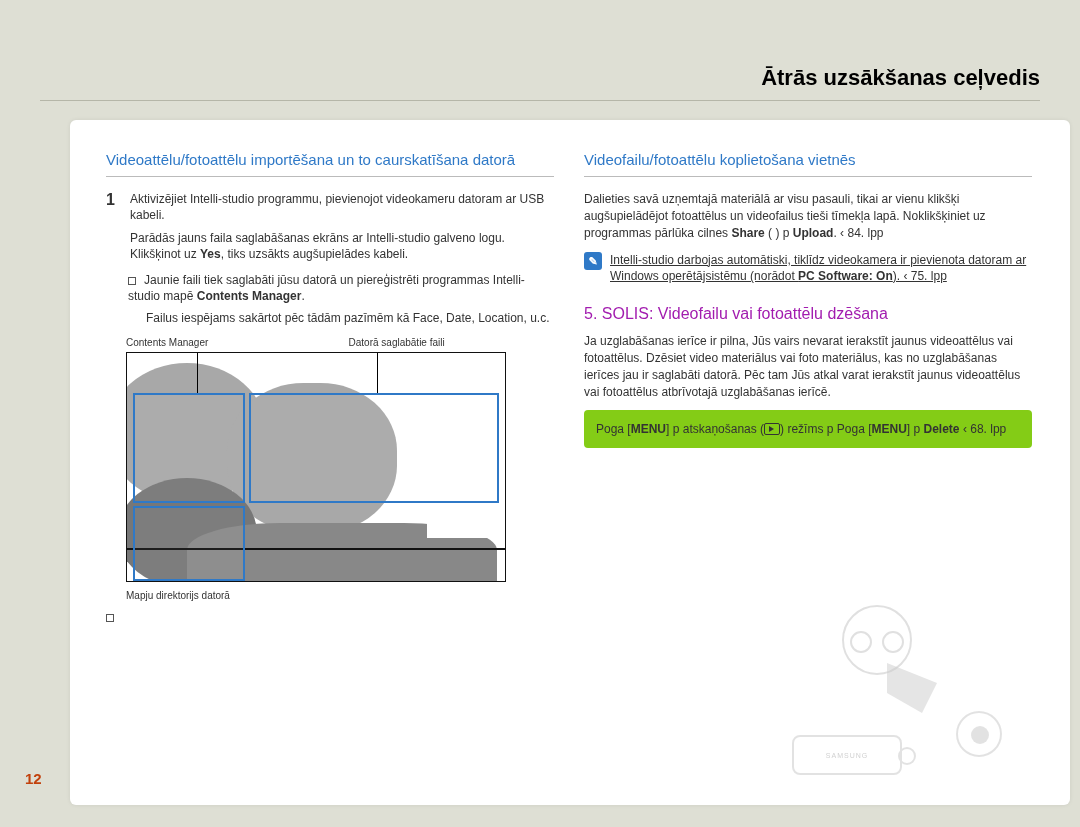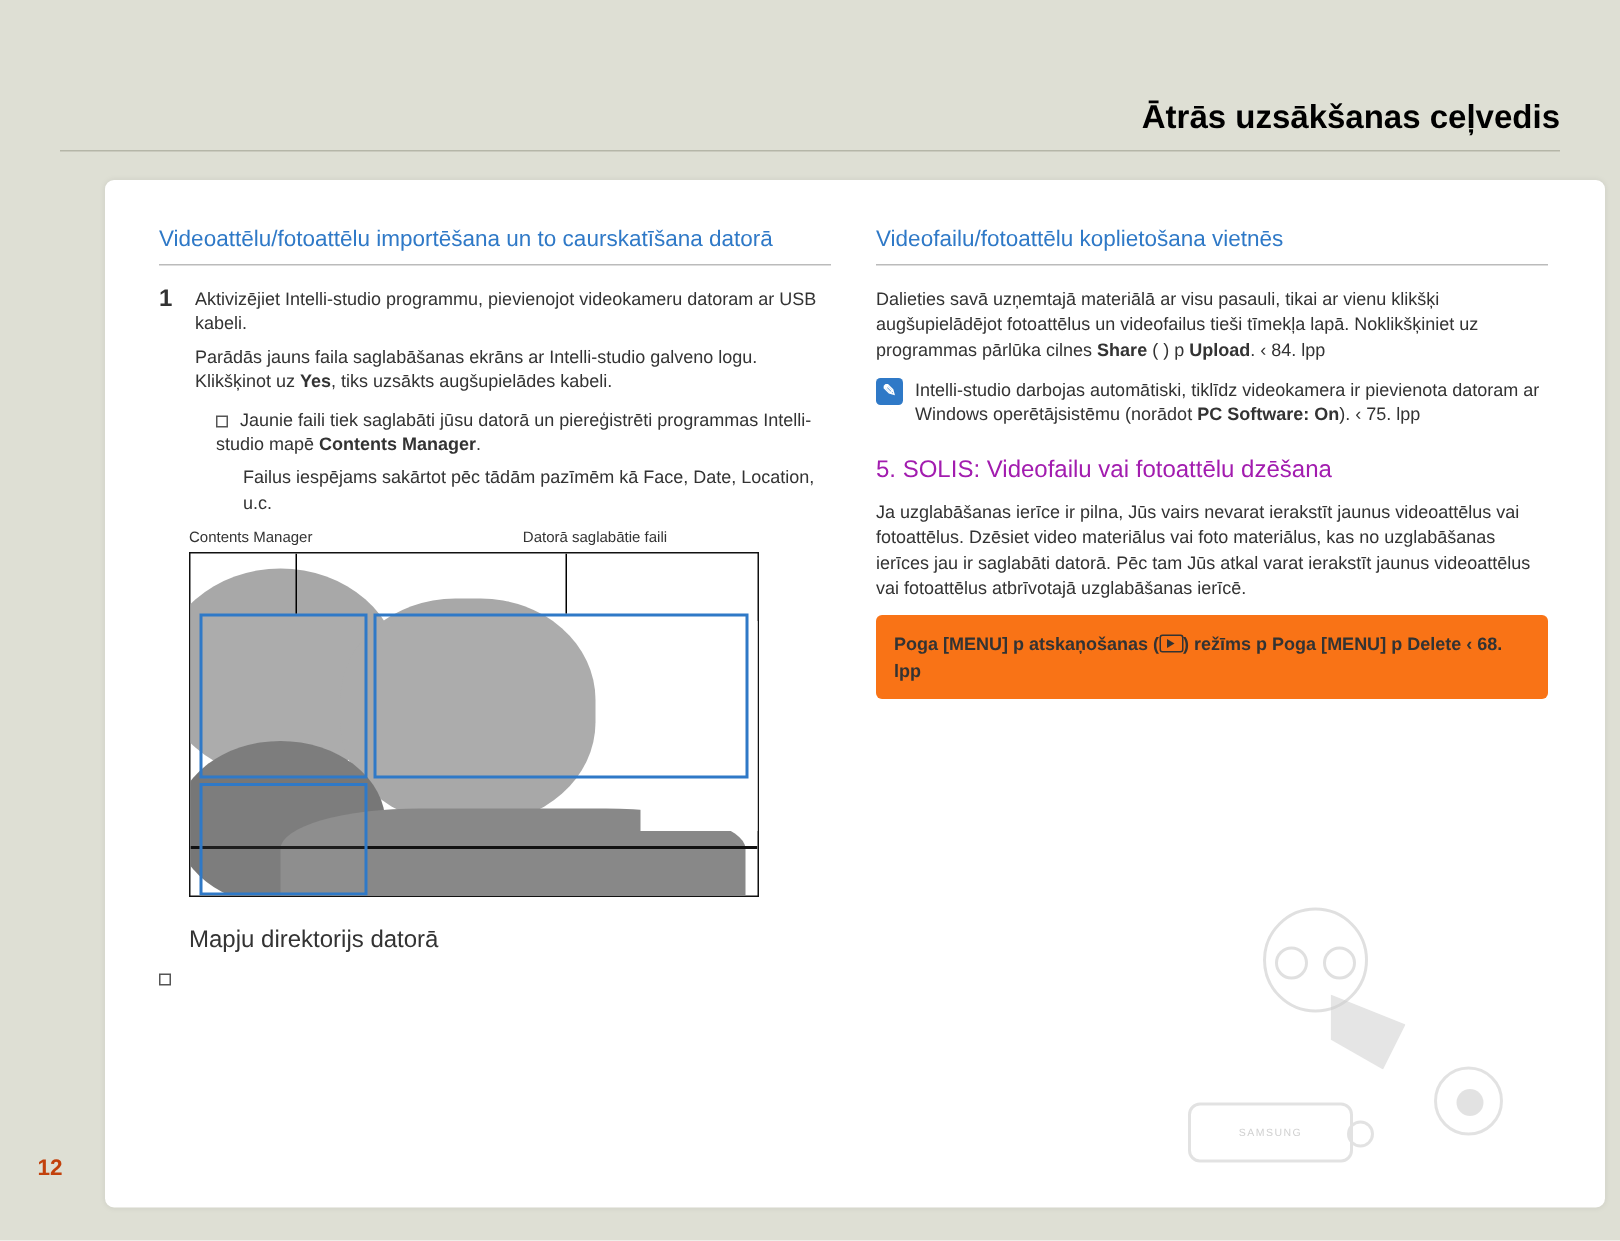--- a/index.html
+++ b/index.html
@@ -70,21 +70,21 @@
     gap: 8px;
     margin-bottom: 10px;
   }
   .step-num {
     font-size: 16px;
     font-weight: bold;
     flex: 0 0 16px;
   }
   .step-body { flex: 1; line-height: 1.35; }
   .indent {
-    margin-left: 38px;
+    margin-left: 22px;
     margin-top: 6px;
     line-height: 1.35;
   }
   .bullet-box {
     display: inline-block;
     width: 8px; height: 8px;
     border: 1px solid #555;
     margin-right: 8px;
     position: relative;
     top: 1px;
@@ -106,21 +106,21 @@
   .organic {
     position: absolute;
     background: #a8a8a8;
     border-radius: 50%;
   }
   .blue-box {
     position: absolute;
     border: 2px solid #2f79c7;
     background: rgba(255,255,255,0.05);
   }
-  .under-label { font-size: 16px; margin-top: 20px; margin-left: 20px; }
+  .under-label { font-size: 10px; margin-top: 8px; margin-left: 20px; }
   .footnote {
     margin-top: 12px;
     line-height: 1.35;
     display: flex;
     gap: 8px;
   }
   .para { line-height: 1.4; margin-bottom: 10px; }
   .info-row { display: flex; gap: 8px; align-items: flex-start; margin-top:6px; }
   .info-icon {
     flex: 0 0 18px;
@@ -134,27 +134,26 @@
     text-align: center;
     line-height: 18px;
   }
   .step5 {
     color: #a21caf;
     font-size: 16px;
     margin-top: 20px;
     margin-bottom: 10px;
   }
   .nav-box {
-    background: #f97316;
+    background: #84cc16;
     border-radius: 4px;
     padding: 10px 12px;
     line-height: 1.5;
     font-size: 12px;
     margin-top: 10px;
-    font-weight: bold;
   }
   .play-icon {
     display: inline-block;
     width: 16px; height: 12px;
     border: 1.5px solid #333;
     border-radius: 2px;
     position: relative;
     top: 2px;
   }
   .play-icon::after {
@@ -283,21 +282,21 @@
   <div class="col">
     <div class="section-title">Videofailu/fotoattēlu koplietošana vietnēs</div>
     <hr class="title-hr">
 
     <div class="para">
       <span>Dalieties savā uzņemtajā materiālā ar visu pasauli, tikai ar vienu klikšķi augšupielādējot fotoattēlus un videofailus tieši tīmekļa lapā. Noklikšķiniet uz programmas pārlūka cilnes </span><b>Share</b><span> (        ) p </span><b>Upload</b><span>.  ‹ 84. lpp</span>
     </div>
 
     <div class="info-row">
       <div class="info-icon">✎</div>
-      <div class="para" style="margin:0;">
+      <div class="para" style="margin:0;text-decoration:underline;">
         <span>Intelli-studio darbojas automātiski, tiklīdz videokamera ir pievienota datoram ar Windows operētājsistēmu (norādot </span><b>PC Software: On</b><span>).  ‹ 75. lpp</span>
       </div>
     </div>
 
     <div class="step5">5. SOLIS: Videofailu vai fotoattēlu dzēšana</div>
     <div class="para">Ja uzglabāšanas ierīce ir pilna, Jūs vairs nevarat ierakstīt jaunus videoattēlus vai fotoattēlus. Dzēsiet video materiālus vai foto materiālus, kas no uzglabāšanas ierīces jau ir saglabāti datorā. Pēc tam Jūs atkal varat ierakstīt jaunus videoattēlus vai fotoattēlus atbrīvotajā uzglabāšanas ierīcē.</div>
 
     <div class="nav-box">
       <span>Poga [</span><b>MENU</b><span>]  p atskaņošanas (</span><span class="play-icon"></span><span>) režīms  p Poga [</span><b>MENU</b><span>]  p </span><b>Delete</b><span>  ‹ 68. lpp</span>
     </div>

